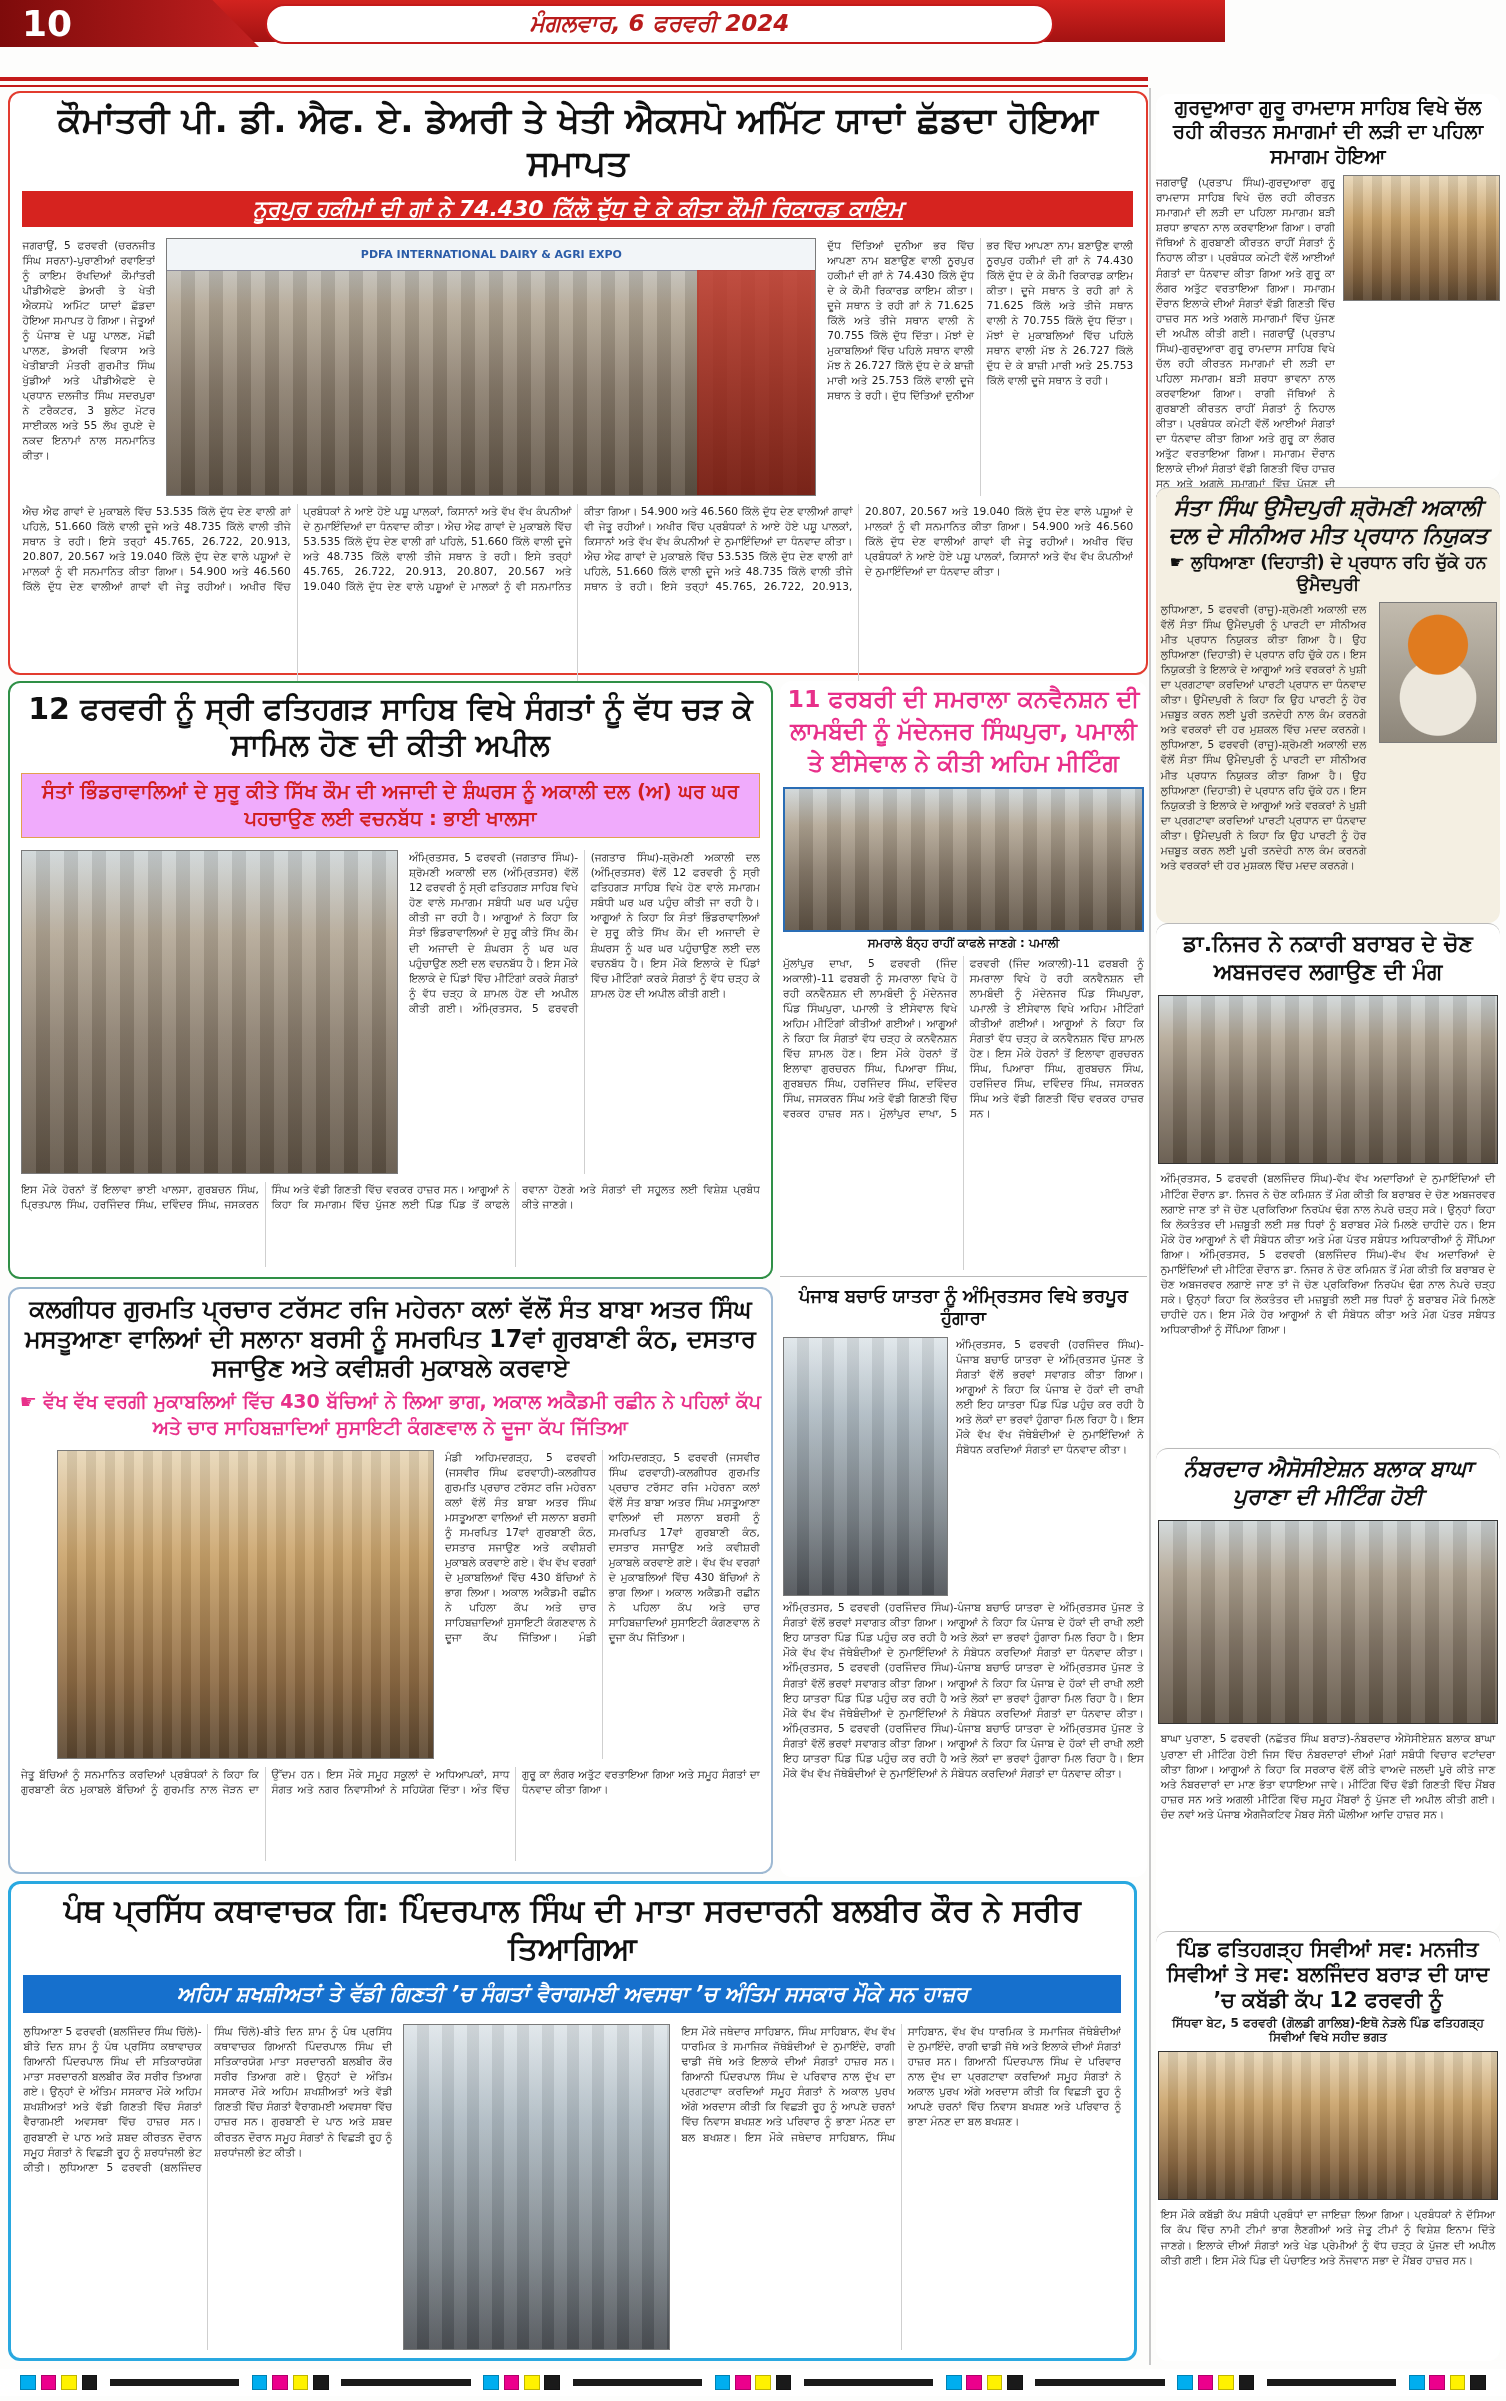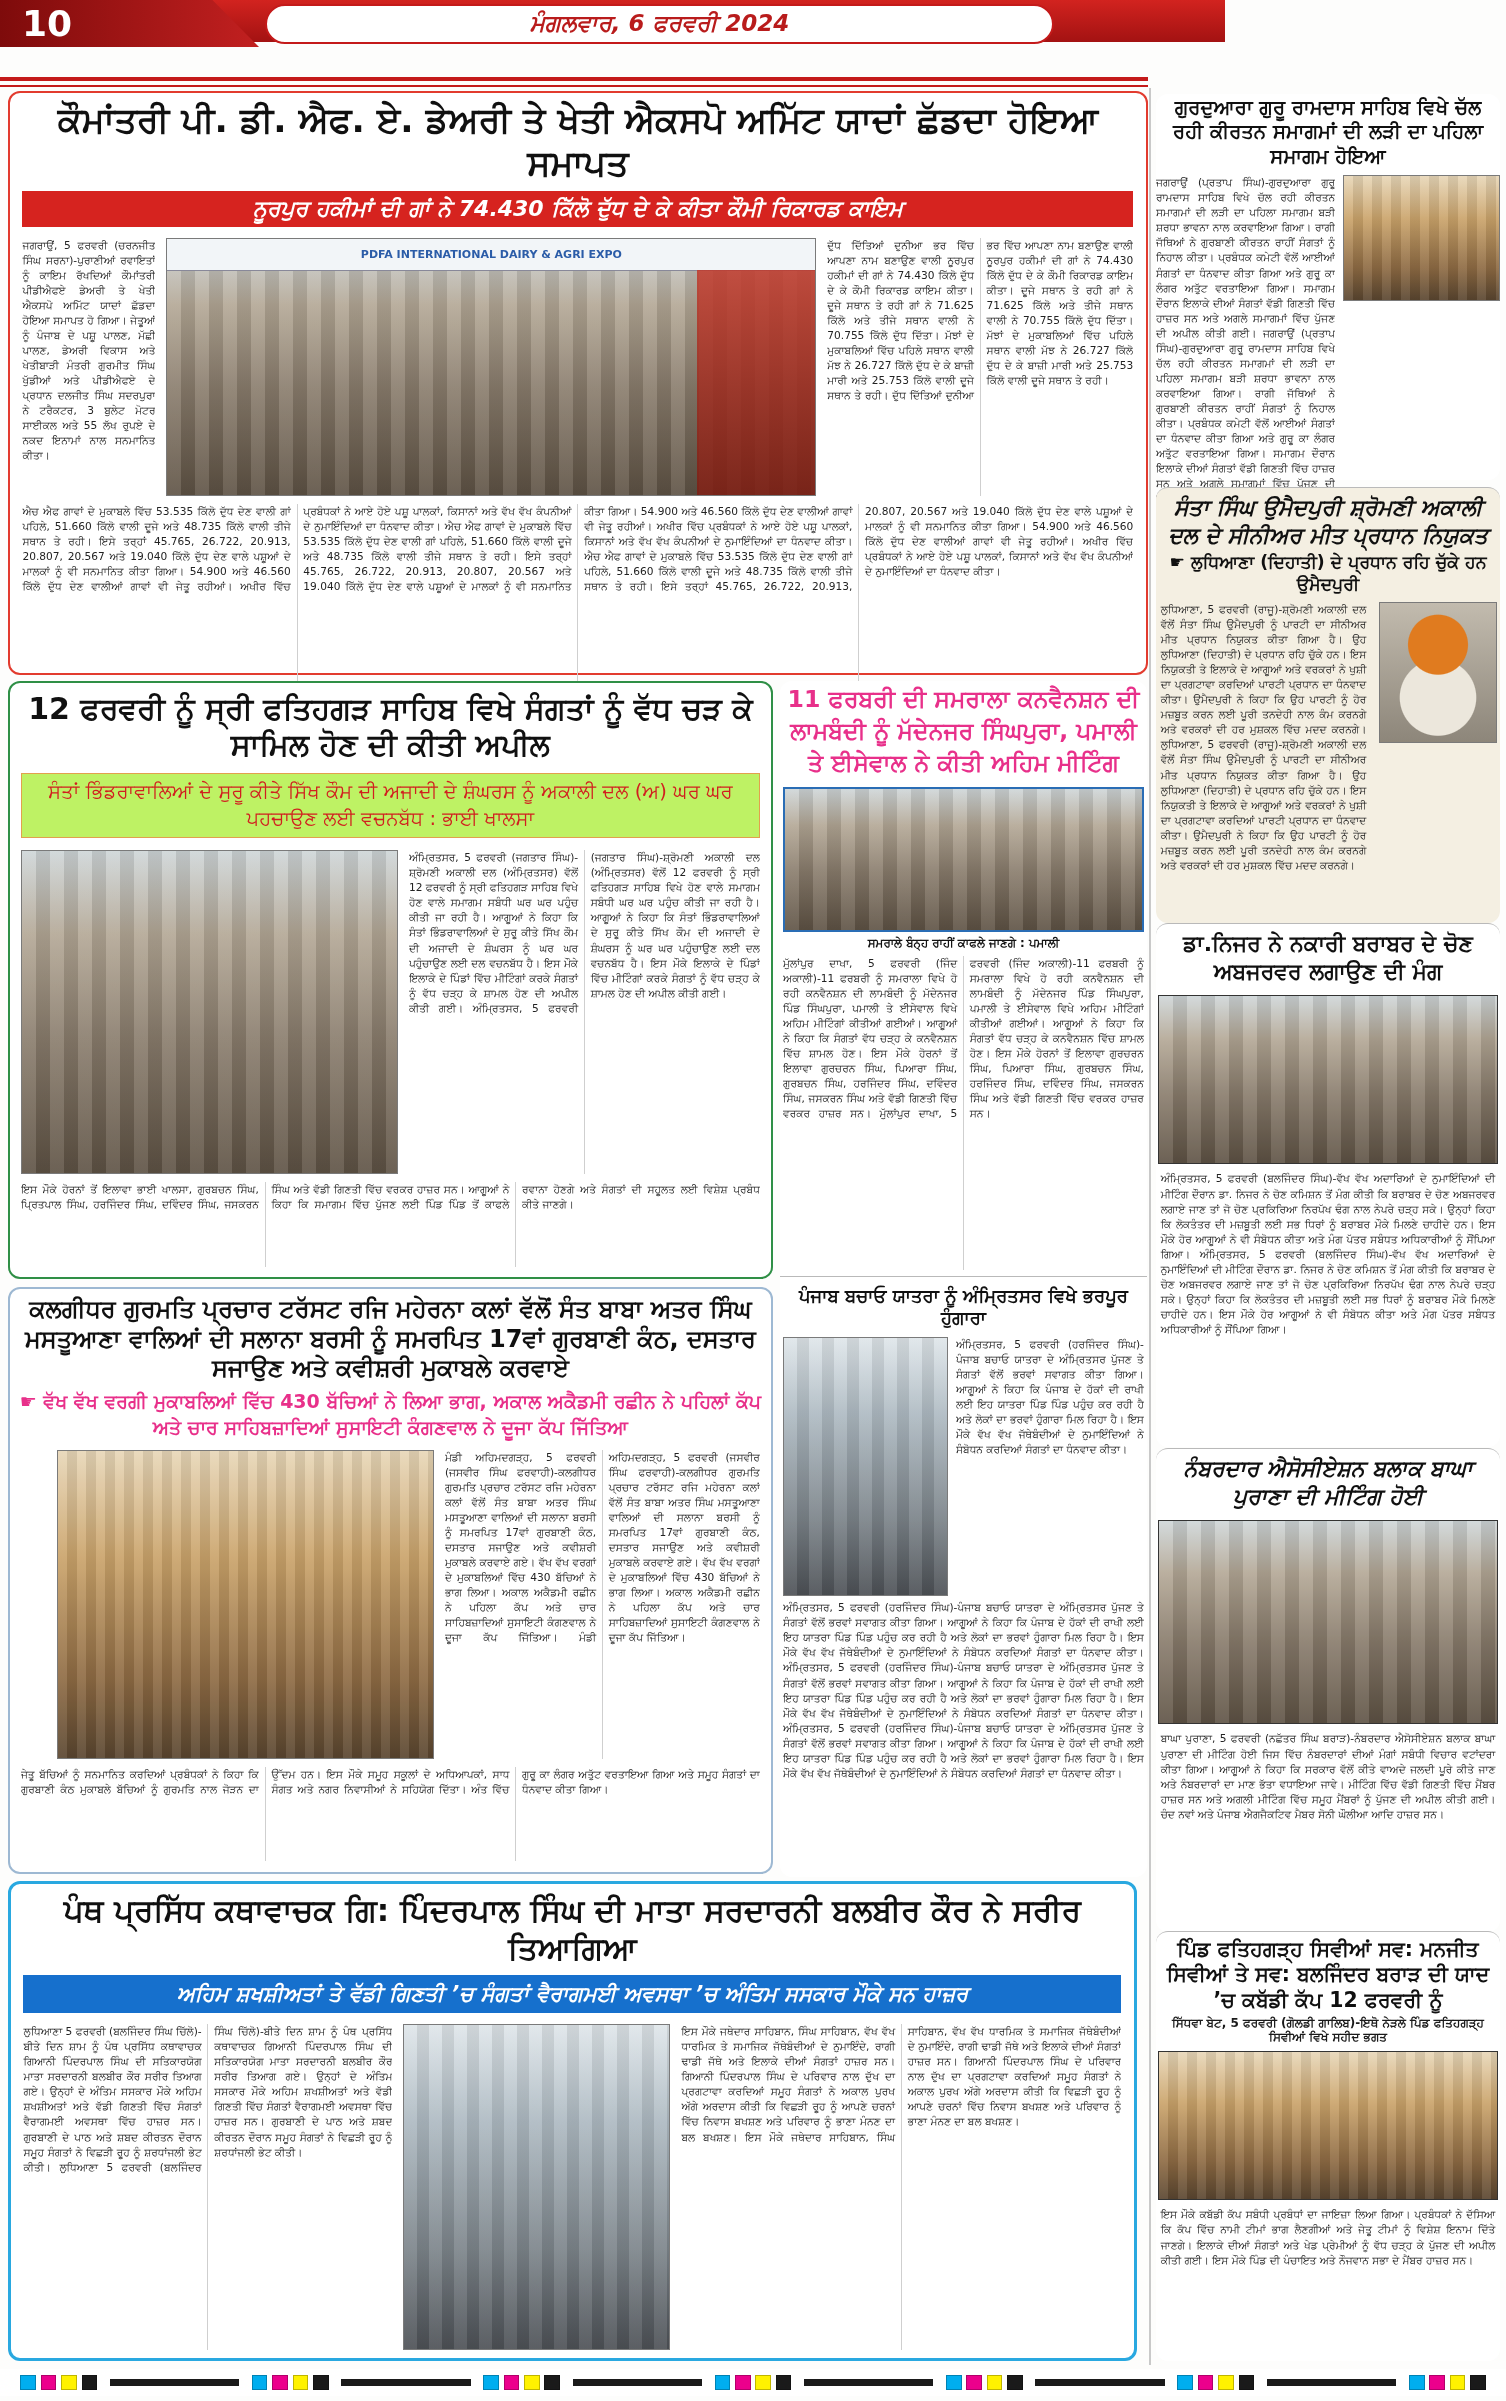--- a/index.html
+++ b/index.html
@@ -25,21 +25,21 @@
   .rule{position:absolute;top:77px;left:0;width:1148px;height:10.2px;
         border-top:4.7px solid #c41a1a;border-bottom:2.4px solid #c41a1a;box-sizing:border-box;}
   .vdiv{position:absolute;left:1149px;top:88px;width:1.6px;height:2277px;background:#c9c9c9;}
   
   .story{position:absolute;background:#fff;box-sizing:border-box;border-radius:12px;}
   .hl{font-weight:bold;color:#101010;text-align:center;line-height:1.22;}
   .redbar{background:#d6231f;color:#fff;font-style:italic;font-weight:bold;text-align:center;
           display:flex;align-items:center;justify-content:center;}
   .bluebar{background:#1670cd;color:#fff;font-style:italic;font-weight:bold;text-align:center;
            display:flex;align-items:center;justify-content:center;}
-  .subred{color:#d11f1f;background:#bef264;border:1.6px solid #e2a04e;font-weight:normal;
+  .subred{color:#d11f1f;background:#f0abfc;border:1.6px solid #e2a04e;font-weight:bold;
           text-align:center;line-height:1.35;}
   .subpink{color:#e8308a;font-weight:bold;text-align:center;line-height:1.35;}
   .body{font-size:11px;line-height:1.42;text-align:justify;color:#222;overflow:hidden;}
   .cols2{column-count:2;column-gap:12.6px;column-rule:0.8px solid #cfcfcf;}
   .cols3{column-count:3;column-gap:12.6px;column-rule:0.8px solid #cfcfcf;}
   .cols4{column-count:4;column-gap:12.6px;column-rule:0.8px solid #cfcfcf;}
   .caption{font-weight:bold;font-size:11.8px;text-align:center;color:#111;}
   .photo{border:0.8px solid #7a7a7a;box-sizing:border-box;position:relative;overflow:hidden;
          background:
            repeating-linear-gradient(90deg,rgba(255,255,255,.07) 0 11px,rgba(0,0,0,.07) 11px 22px),
@@ -88,21 +88,21 @@
     <span>10</span>
   </div>
   <div class="date-pill">
     <span>ਮੰਗਲਵਾਰ, 6 ਫਰਵਰੀ 2024</span>
   </div>
   <div class="rule"></div>
   <div class="vdiv"></div>
 
   <div class="story b-red" style="left:7.9px;top:91px;width:1140px;height:584px;">
     <div class="hl" style="font-size:35px;padding:6.3px 19px 1.6px;">ਕੌਮਾਂਤਰੀ ਪੀ. ਡੀ. ਐਫ. ਏ. ਡੇਅਰੀ ਤੇ ਖੇਤੀ ਐਕਸਪੋ ਅਮਿੱਟ ਯਾਦਾਂ ਛੱਡਦਾ ਹੋਇਆ ਸਮਾਪਤ</div>
-    <div class="redbar" style="margin:4.7px 12.6px;height:36px;font-size:22px;">ਨੂਰਪੁਰ ਹਕੀਮਾਂ ਦੀ ਗਾਂ ਨੇ 74.430 ਕਿੱਲੋ ਦੁੱਧ ਦੇ ਕੇ ਕੀਤਾ ਕੌਮੀ ਰਿਕਾਰਡ ਕਾਇਮ</div>
+    <div class="redbar" style="margin:4.7px 12.6px;height:36px;font-size:22px;text-decoration:underline;">ਨੂਰਪੁਰ ਹਕੀਮਾਂ ਦੀ ਗਾਂ ਨੇ 74.430 ਕਿੱਲੋ ਦੁੱਧ ਦੇ ਕੇ ਕੀਤਾ ਕੌਮੀ ਰਿਕਾਰਡ ਕਾਇਮ</div>
     <div style="display:flex;gap:11px;padding:6.3px 12.6px 0;height:264px;box-sizing:border-box;">
       <div class="body" style="width:133px;font-size:10.6px;">ਜਗਰਾਉਂ, 5 ਫਰਵਰੀ (ਚਰਨਜੀਤ ਸਿੰਘ ਸਰਨਾ)-ਪੁਰਾਣੀਆਂ ਰਵਾਇਤਾਂ ਨੂੰ ਕਾਇਮ ਰੱਖਦਿਆਂ ਕੌਮਾਂਤਰੀ ਪੀਡੀਐਫਏ ਡੇਅਰੀ ਤੇ ਖੇਤੀ ਐਕਸਪੋ ਅਮਿੱਟ ਯਾਦਾਂ ਛੱਡਦਾ ਹੋਇਆ ਸਮਾਪਤ ਹੋ ਗਿਆ। ਜੇਤੂਆਂ ਨੂੰ ਪੰਜਾਬ ਦੇ ਪਸ਼ੂ ਪਾਲਣ, ਮੱਛੀ ਪਾਲਣ, ਡੇਅਰੀ ਵਿਕਾਸ ਅਤੇ ਖੇਤੀਬਾੜੀ ਮੰਤਰੀ ਗੁਰਮੀਤ ਸਿੰਘ ਖੁੱਡੀਆਂ ਅਤੇ ਪੀਡੀਐਫਏ ਦੇ ਪ੍ਰਧਾਨ ਦਲਜੀਤ ਸਿੰਘ ਸਦਰਪੁਰਾ ਨੇ ਟਰੈਕਟਰ, 3 ਬੁਲੇਟ ਮੋਟਰ ਸਾਈਕਲ ਅਤੇ 55 ਲੱਖ ਰੁਪਏ ਦੇ ਨਕਦ ਇਨਾਮਾਂ ਨਾਲ ਸਨਮਾਨਿਤ ਕੀਤਾ।</div>
       <div class="photo crowd" style="flex:1 1 auto;">
         <div class="exp-banner">PDFA INTERNATIONAL DAIRY &amp; AGRI EXPO</div>
         <div class="exp-machine"></div>
       </div>
       <div class="body cols2" style="width:306px;font-size:10.6px;">ਦੁੱਧ ਦਿੱਤਿਆਂ ਦੁਨੀਆ ਭਰ ਵਿੱਚ ਆਪਣਾ ਨਾਮ ਬਣਾਉਣ ਵਾਲੀ ਨੂਰਪੁਰ ਹਕੀਮਾਂ ਦੀ ਗਾਂ ਨੇ 74.430 ਕਿੱਲੋ ਦੁੱਧ ਦੇ ਕੇ ਕੌਮੀ ਰਿਕਾਰਡ ਕਾਇਮ ਕੀਤਾ। ਦੂਜੇ ਸਥਾਨ ਤੇ ਰਹੀ ਗਾਂ ਨੇ 71.625 ਕਿੱਲੋ ਅਤੇ ਤੀਜੇ ਸਥਾਨ ਵਾਲੀ ਨੇ 70.755 ਕਿੱਲੋ ਦੁੱਧ ਦਿੱਤਾ। ਮੱਝਾਂ ਦੇ ਮੁਕਾਬਲਿਆਂ ਵਿੱਚ ਪਹਿਲੇ ਸਥਾਨ ਵਾਲੀ ਮੱਝ ਨੇ 26.727 ਕਿੱਲੋ ਦੁੱਧ ਦੇ ਕੇ ਬਾਜ਼ੀ ਮਾਰੀ ਅਤੇ 25.753 ਕਿੱਲੋ ਵਾਲੀ ਦੂਜੇ ਸਥਾਨ ਤੇ ਰਹੀ। ਦੁੱਧ ਦਿੱਤਿਆਂ ਦੁਨੀਆ ਭਰ ਵਿੱਚ ਆਪਣਾ ਨਾਮ ਬਣਾਉਣ ਵਾਲੀ ਨੂਰਪੁਰ ਹਕੀਮਾਂ ਦੀ ਗਾਂ ਨੇ 74.430 ਕਿੱਲੋ ਦੁੱਧ ਦੇ ਕੇ ਕੌਮੀ ਰਿਕਾਰਡ ਕਾਇਮ ਕੀਤਾ। ਦੂਜੇ ਸਥਾਨ ਤੇ ਰਹੀ ਗਾਂ ਨੇ 71.625 ਕਿੱਲੋ ਅਤੇ ਤੀਜੇ ਸਥਾਨ ਵਾਲੀ ਨੇ 70.755 ਕਿੱਲੋ ਦੁੱਧ ਦਿੱਤਾ। ਮੱਝਾਂ ਦੇ ਮੁਕਾਬਲਿਆਂ ਵਿੱਚ ਪਹਿਲੇ ਸਥਾਨ ਵਾਲੀ ਮੱਝ ਨੇ 26.727 ਕਿੱਲੋ ਦੁੱਧ ਦੇ ਕੇ ਬਾਜ਼ੀ ਮਾਰੀ ਅਤੇ 25.753 ਕਿੱਲੋ ਵਾਲੀ ਦੂਜੇ ਸਥਾਨ ਤੇ ਰਹੀ।</div>
     </div>
     <div class="body cols4" style="margin:7.9px 12.6px;height:208px;font-size:10.6px;">ਐਚ ਐਫ ਗਾਵਾਂ ਦੇ ਮੁਕਾਬਲੇ ਵਿੱਚ 53.535 ਕਿੱਲੋ ਦੁੱਧ ਦੇਣ ਵਾਲੀ ਗਾਂ ਪਹਿਲੇ, 51.660 ਕਿੱਲੋ ਵਾਲੀ ਦੂਜੇ ਅਤੇ 48.735 ਕਿੱਲੋ ਵਾਲੀ ਤੀਜੇ ਸਥਾਨ ਤੇ ਰਹੀ। ਇਸੇ ਤਰ੍ਹਾਂ 45.765, 26.722, 20.913, 20.807, 20.567 ਅਤੇ 19.040 ਕਿੱਲੋ ਦੁੱਧ ਦੇਣ ਵਾਲੇ ਪਸ਼ੂਆਂ ਦੇ ਮਾਲਕਾਂ ਨੂੰ ਵੀ ਸਨਮਾਨਿਤ ਕੀਤਾ ਗਿਆ। 54.900 ਅਤੇ 46.560 ਕਿੱਲੋ ਦੁੱਧ ਦੇਣ ਵਾਲੀਆਂ ਗਾਵਾਂ ਵੀ ਜੇਤੂ ਰਹੀਆਂ। ਅਖੀਰ ਵਿੱਚ ਪ੍ਰਬੰਧਕਾਂ ਨੇ ਆਏ ਹੋਏ ਪਸ਼ੂ ਪਾਲਕਾਂ, ਕਿਸਾਨਾਂ ਅਤੇ ਵੱਖ ਵੱਖ ਕੰਪਨੀਆਂ ਦੇ ਨੁਮਾਇੰਦਿਆਂ ਦਾ ਧੰਨਵਾਦ ਕੀਤਾ। ਐਚ ਐਫ ਗਾਵਾਂ ਦੇ ਮੁਕਾਬਲੇ ਵਿੱਚ 53.535 ਕਿੱਲੋ ਦੁੱਧ ਦੇਣ ਵਾਲੀ ਗਾਂ ਪਹਿਲੇ, 51.660 ਕਿੱਲੋ ਵਾਲੀ ਦੂਜੇ ਅਤੇ 48.735 ਕਿੱਲੋ ਵਾਲੀ ਤੀਜੇ ਸਥਾਨ ਤੇ ਰਹੀ। ਇਸੇ ਤਰ੍ਹਾਂ 45.765, 26.722, 20.913, 20.807, 20.567 ਅਤੇ 19.040 ਕਿੱਲੋ ਦੁੱਧ ਦੇਣ ਵਾਲੇ ਪਸ਼ੂਆਂ ਦੇ ਮਾਲਕਾਂ ਨੂੰ ਵੀ ਸਨਮਾਨਿਤ ਕੀਤਾ ਗਿਆ। 54.900 ਅਤੇ 46.560 ਕਿੱਲੋ ਦੁੱਧ ਦੇਣ ਵਾਲੀਆਂ ਗਾਵਾਂ ਵੀ ਜੇਤੂ ਰਹੀਆਂ। ਅਖੀਰ ਵਿੱਚ ਪ੍ਰਬੰਧਕਾਂ ਨੇ ਆਏ ਹੋਏ ਪਸ਼ੂ ਪਾਲਕਾਂ, ਕਿਸਾਨਾਂ ਅਤੇ ਵੱਖ ਵੱਖ ਕੰਪਨੀਆਂ ਦੇ ਨੁਮਾਇੰਦਿਆਂ ਦਾ ਧੰਨਵਾਦ ਕੀਤਾ। ਐਚ ਐਫ ਗਾਵਾਂ ਦੇ ਮੁਕਾਬਲੇ ਵਿੱਚ 53.535 ਕਿੱਲੋ ਦੁੱਧ ਦੇਣ ਵਾਲੀ ਗਾਂ ਪਹਿਲੇ, 51.660 ਕਿੱਲੋ ਵਾਲੀ ਦੂਜੇ ਅਤੇ 48.735 ਕਿੱਲੋ ਵਾਲੀ ਤੀਜੇ ਸਥਾਨ ਤੇ ਰਹੀ। ਇਸੇ ਤਰ੍ਹਾਂ 45.765, 26.722, 20.913, 20.807, 20.567 ਅਤੇ 19.040 ਕਿੱਲੋ ਦੁੱਧ ਦੇਣ ਵਾਲੇ ਪਸ਼ੂਆਂ ਦੇ ਮਾਲਕਾਂ ਨੂੰ ਵੀ ਸਨਮਾਨਿਤ ਕੀਤਾ ਗਿਆ। 54.900 ਅਤੇ 46.560 ਕਿੱਲੋ ਦੁੱਧ ਦੇਣ ਵਾਲੀਆਂ ਗਾਵਾਂ ਵੀ ਜੇਤੂ ਰਹੀਆਂ। ਅਖੀਰ ਵਿੱਚ ਪ੍ਰਬੰਧਕਾਂ ਨੇ ਆਏ ਹੋਏ ਪਸ਼ੂ ਪਾਲਕਾਂ, ਕਿਸਾਨਾਂ ਅਤੇ ਵੱਖ ਵੱਖ ਕੰਪਨੀਆਂ ਦੇ ਨੁਮਾਇੰਦਿਆਂ ਦਾ ਧੰਨਵਾਦ ਕੀਤਾ।</div>
   </div>

